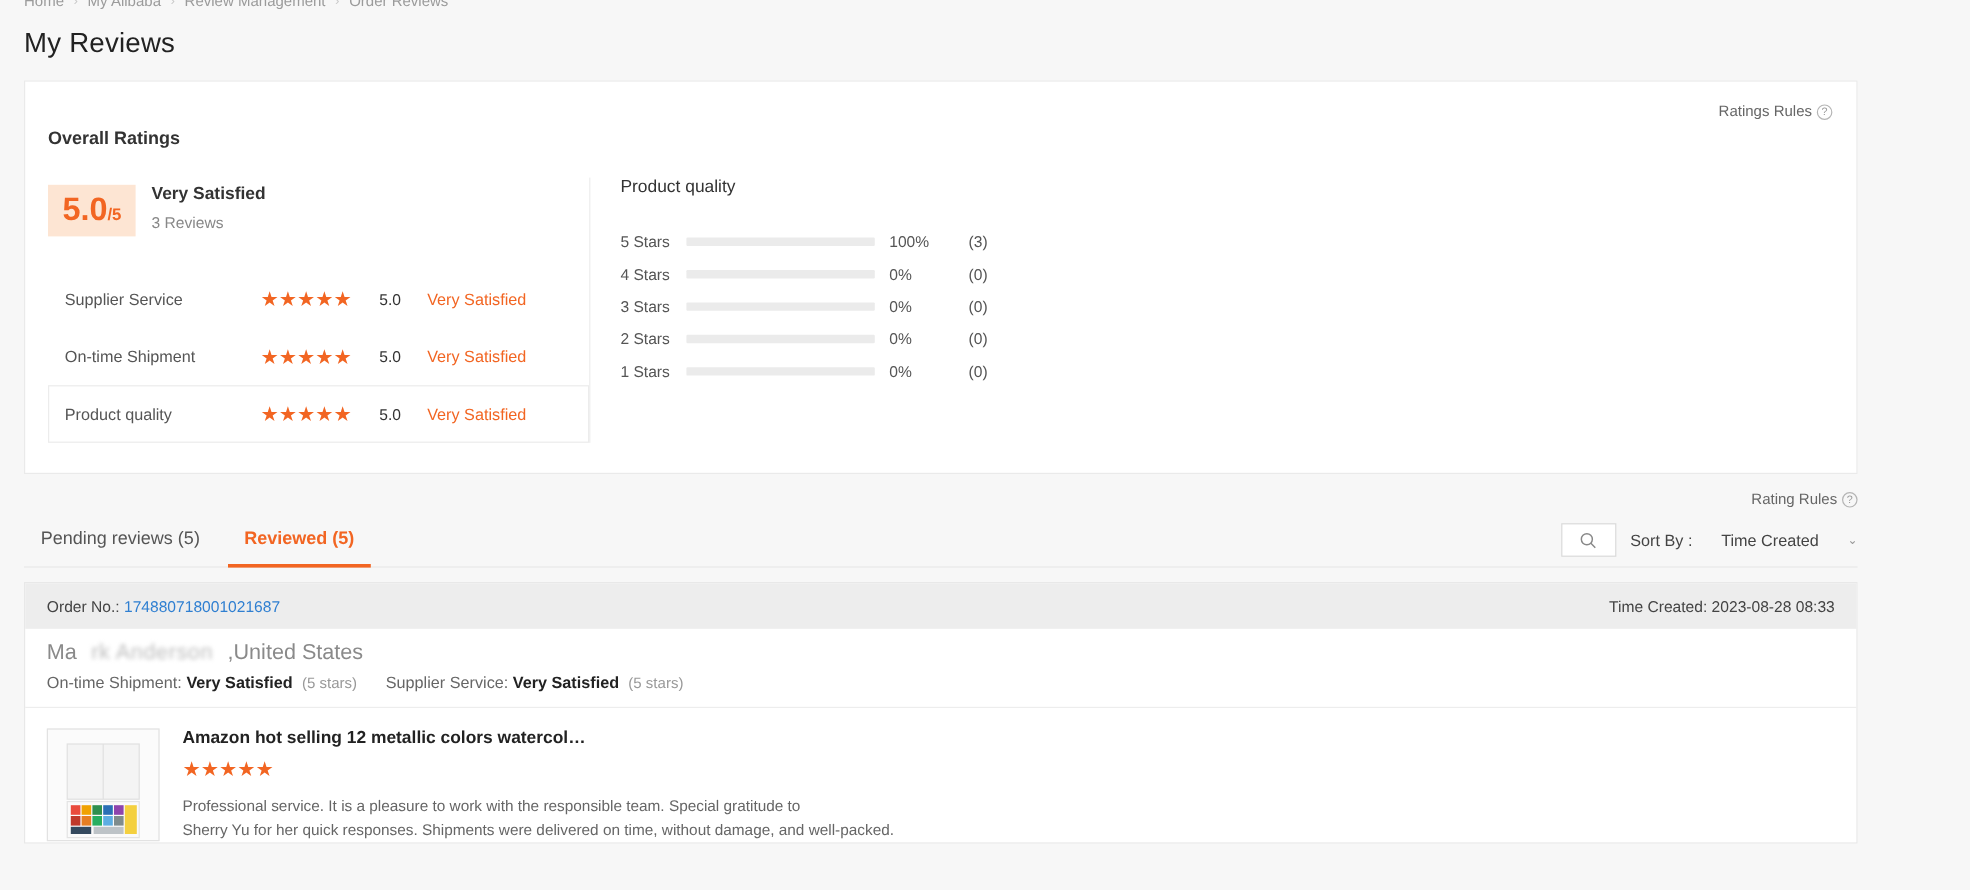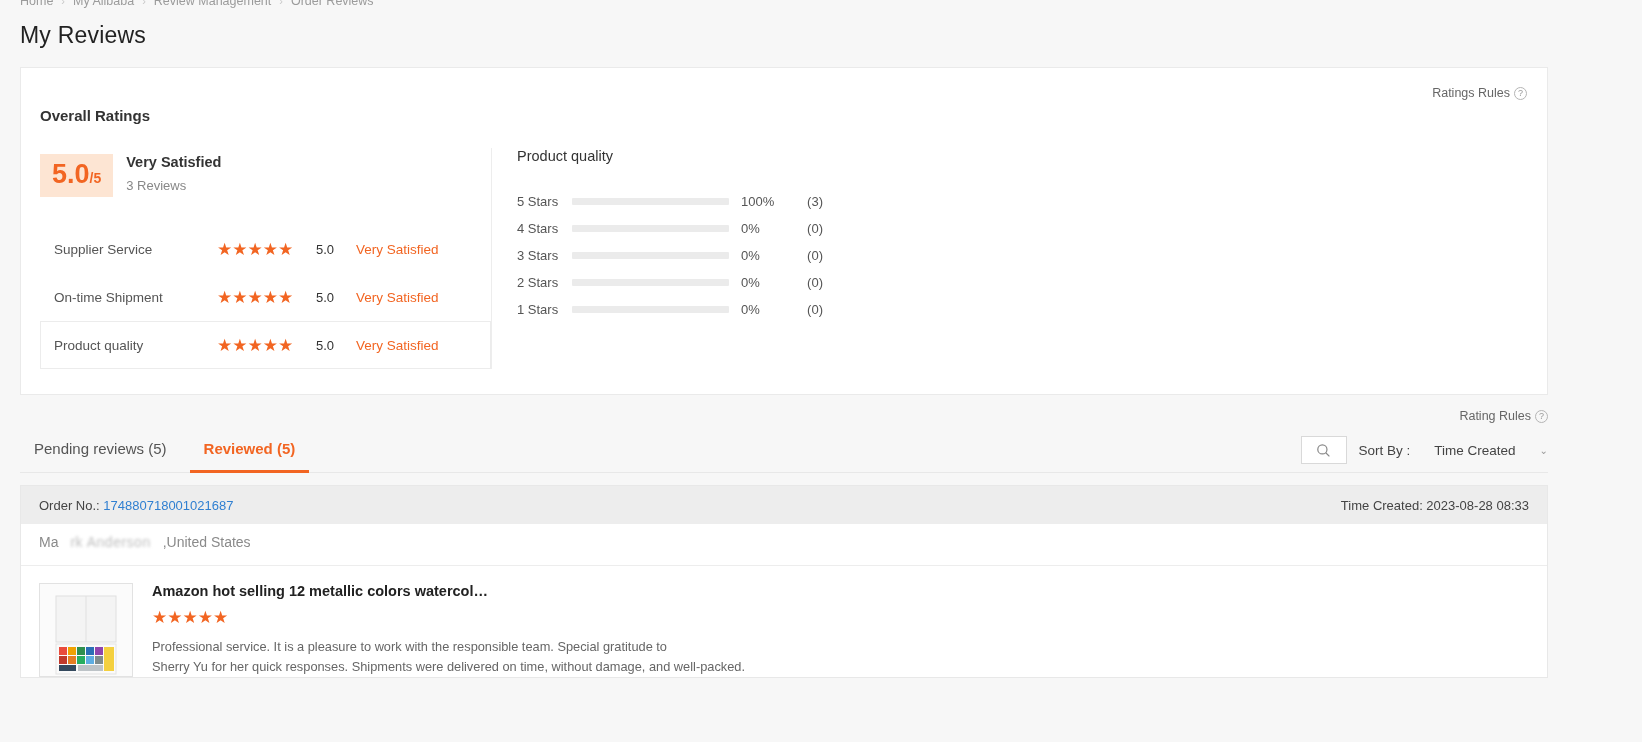--- a/index.html
+++ b/index.html
@@ -129,21 +129,21 @@
   .chev { font-size: 10px; color: #999; }
 
   
   .review { margin: 12px 20px 0 20px; border: 1px solid #e8e8e8; background: #fff; }
   .review-head {
     background: #ededed; height: 38px; display: flex; align-items: center;
     justify-content: space-between; padding: 0 18px; font-size: 13px; color: #444;
   }
   .order-link { color: #2f7fd1; }
   .review-meta { padding: 10px 18px 13px 18px; border-bottom: 1px solid #ededed; }
-  .buyer-line { font-size: 14px; color: #8a8a8a; height: 18px; display: flex; align-items: flex-start; gap: 11px; }
+  .buyer-line { font-size: 18px; color: #8a8a8a; height: 18px; display: flex; align-items: center; gap: 11px; }
   .buyer-masked {
     display: inline-block; color: #bdbdbd; letter-spacing: .5px;
     filter: blur(1.6px); margin: 0 1px;
   }
   .meta-line { margin-top: 9px; font-size: 13.5px; color: #666; display: flex; }
   .meta-item { margin-right: 24px; }
   .meta-item b { color: #222; font-weight: bold; }
   .meta-item .paren { color: #999; font-size: 12.5px; margin-left: 4px; }
 
   .review-body { display: flex; padding: 17px 18px 0 18px; gap: 19px; }
@@ -289,20 +289,32 @@
         <span class="order-link">174880718001021687</span>
       </div>
       <div>Time Created: 2023-08-28 08:33</div>
     </div>
 
     <div class="review-meta">
       <div class="buyer-line">
         <span>Ma</span>
           <span class="buyer-masked">rk Anderson</span>
           <span>,United States</span>
+      </div>
+      <div class="meta-line">
+        <span class="meta-item">
+          <span>On-time Shipment:</span>
+          <b>Very Satisfied</b>
+          <span class="paren">(5 stars)</span>
+        </span>
+        <span class="meta-item">
+          <span>Supplier Service:</span>
+          <b>Very Satisfied</b>
+          <span class="paren">(5 stars)</span>
+        </span>
       </div>
     </div>
 
     <div class="review-body">
       <div class="thumb">
         <svg width="92" height="86" viewBox="0 0 92 86">
           <rect x="16" y="6" width="60" height="46" fill="#f4f4f4" stroke="#e0e0e0"></rect>
           <line x1="46" y1="6" x2="46" y2="52" stroke="#e0e0e0"></line>
           <rect x="16" y="54" width="60" height="30" fill="#fafafa" stroke="#e3e3e3"></rect>
           <rect x="19" y="57" width="8" height="8" fill="#e94b3c"></rect>

